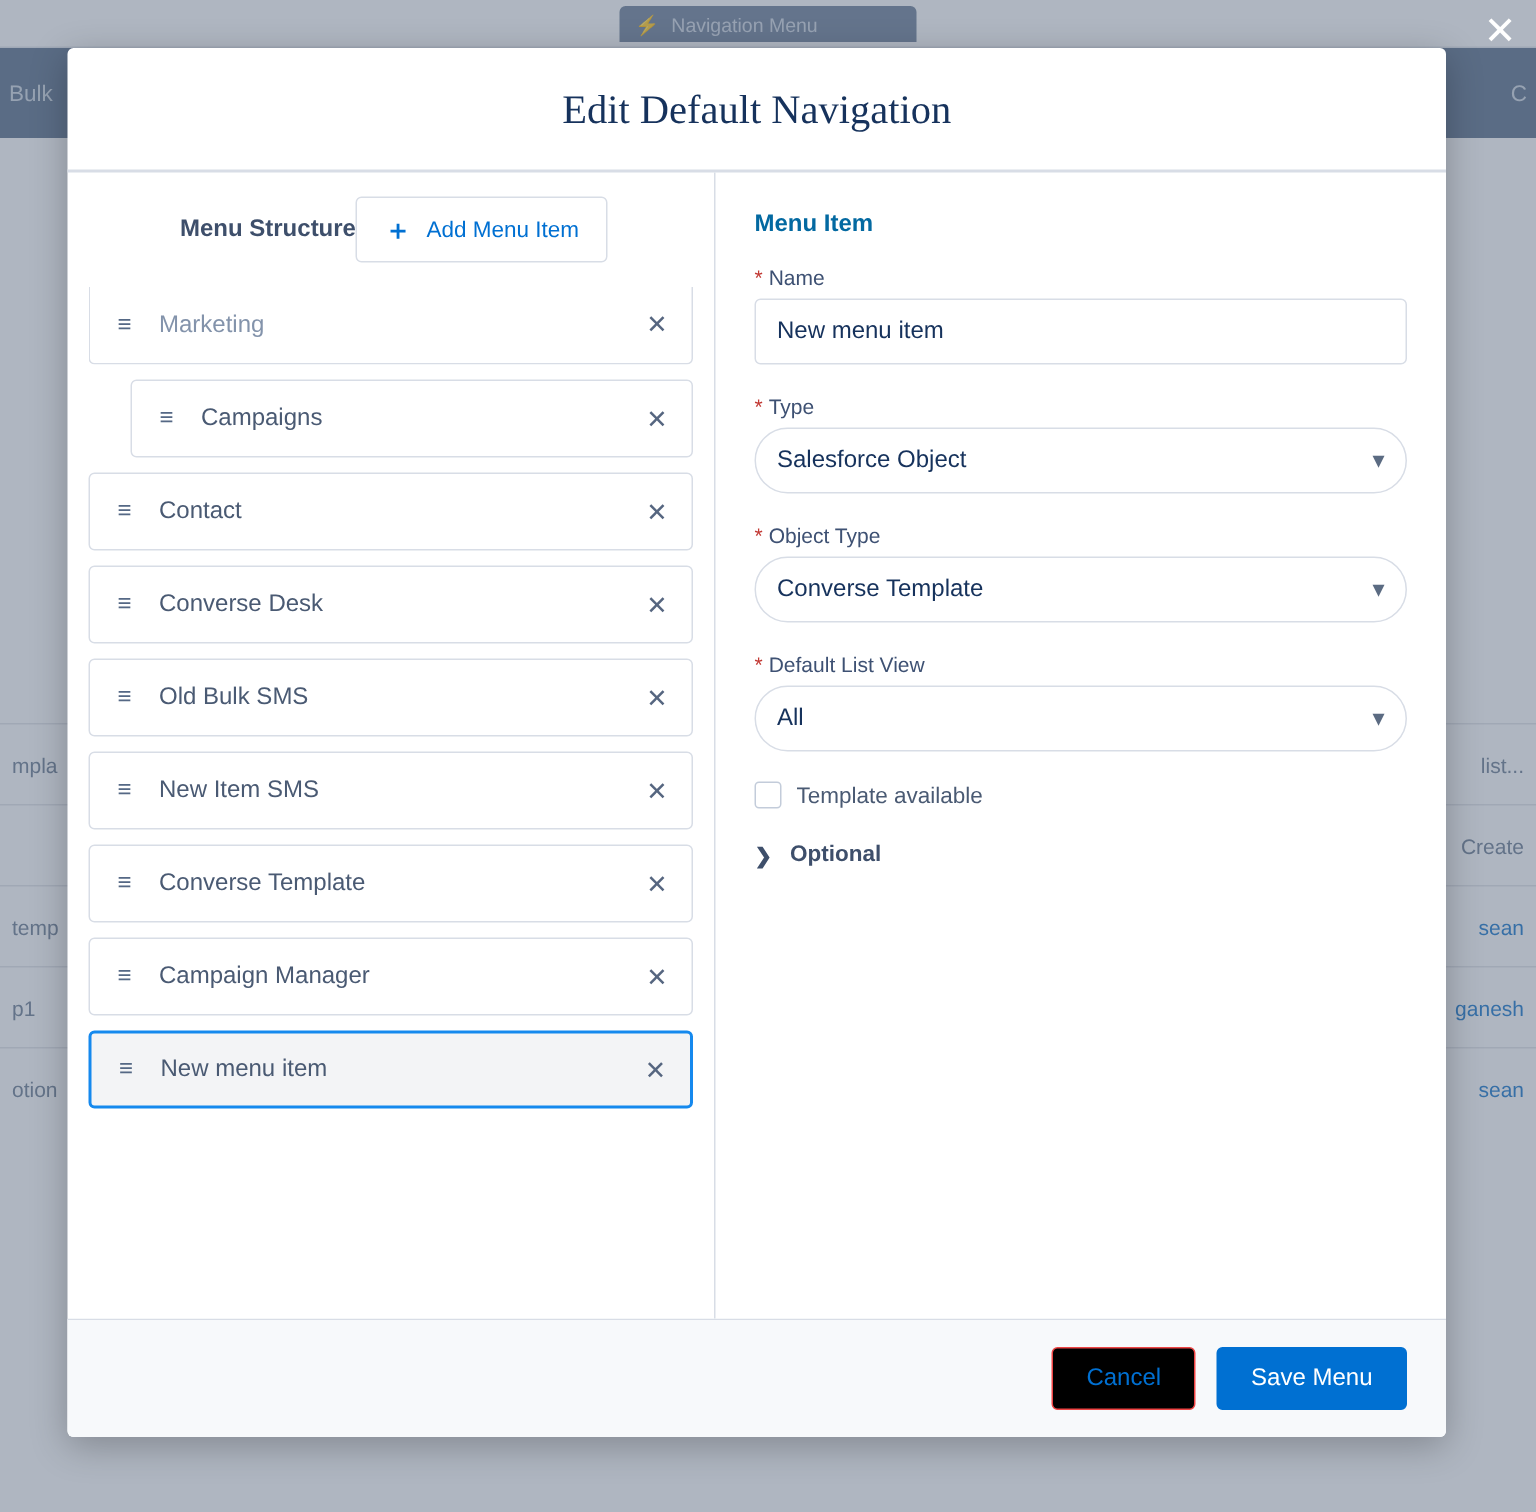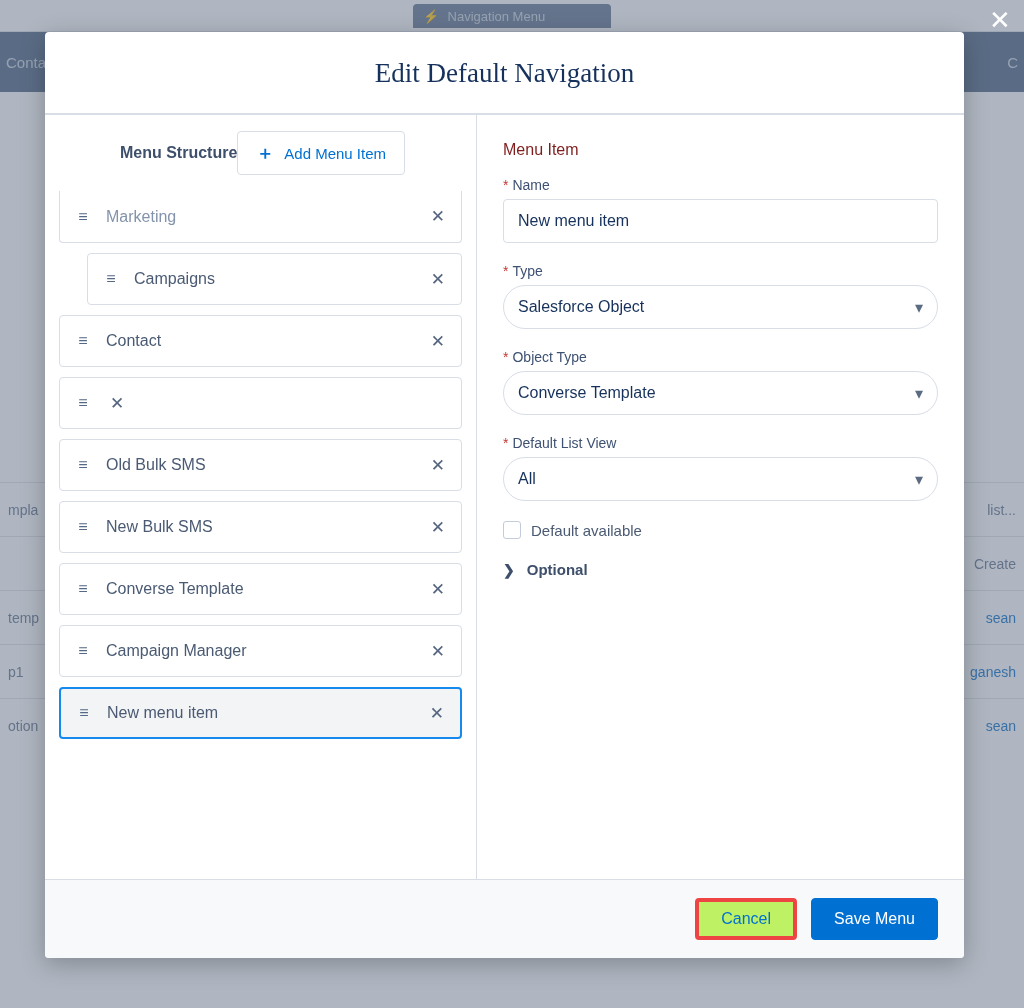--- a/index.html
+++ b/index.html
@@ -40,49 +40,49 @@
 
   .tree { flex:1; overflow:auto; padding:0 14px 14px; }
   .node { height:52px; border:1px solid #d8dde6; border-radius:4px; background:#fff; display:flex; align-items:center; padding:0 12px; margin-top:10px; color:#4a5a73; font-size:16px; }
   .node.child { margin-left:28px; }
   .node.sel { border:2px solid #1589ee; background:#f3f4f6; }
   .node.cut { border-top:none; margin-top:0; border-radius:0 0 4px 4px; color:#8393ab; }
   .handle { width:20px; text-align:center; color:#556885; font-size:16px; margin-right:14px; letter-spacing:-2px;}
   .node .txt { flex:1; }
   .node .x { color:#566680; font-size:17px; padding:4px; cursor:pointer; }
 
-  .right h3 { font-size:16px; font-weight:400; color:#7f1d1d; margin:4px 0 18px; }
+  .right h3 { font-size:16px; font-weight:700; color:#0369a1; margin:4px 0 18px; }
   .form-row { margin-bottom:20px; }
   .txt-input, .select { width:100%; height:44px; border:1px solid #d8dde6; border-radius:4px; padding:0 14px; font-size:16px; color:#16325c; background:#fff; }
   .select { display:flex; align-items:center; justify-content:space-between; cursor:pointer;border-radius:22px; }
   .select .caret { color:#5b6b82; }
   .chk-row { display:flex; align-items:center; gap:10px; margin:10px 0 18px; }
   .chk { width:18px; height:18px; border:1px solid #c3ccda; border-radius:3px; background:#fff; }
   .chk-lbl { font-size:15px; color:#4a5a73; }
   .optional { display:flex; align-items:center; gap:12px; font-weight:700; color:#3e4f6b; font-size:15px; padding:4px 0; cursor:pointer; }
   .optional .chev { font-size:14px; }
 
   .footer { border-top:1px solid #d8dde6; padding:18px 26px; display:flex; justify-content:flex-end; gap:14px; background:#f7f9fb; border-radius:0 0 4px 4px;}
   .btn { height:42px; padding:0 22px; border-radius:4px; font-size:16px; cursor:pointer; }
-  .btn-neutral { background:#bef264; border:4px solid #ef4444; color:#0070d2; }
+  .btn-neutral { background:#000000; border:1px solid #ef4444; color:#0070d2; }
   .btn-brand { background:#0070d2; border:1px solid #0070d2; color:#fff; }
 </style>
 </head>
 <body>
 
 <div class="bg">
   <div class="bg-top">
     <div class="bg-tab">
       <span>⚡</span>
       <span>Navigation Menu</span>
       <span class="badge">Shared</span>
     </div>
   </div>
   <div class="bg-bar">
-    <span>Conta</span>
+    <span>Bulk</span>
     <span>C</span>
   </div>
   <div class="bg-body" id="bg-rows">
       <div class="bg-row">
         <span>mpla</span>
         <span class="">list...</span>
       </div>
       <div class="bg-row">
         <span></span>
         <span class="">Create</span>
@@ -129,30 +129,31 @@
             <span class="txt">Campaigns</span>
             <span class="x">✕</span>
           </div>
           <div class="node">
             <span class="handle">≡</span>
             <span class="txt">Contact</span>
             <span class="x">✕</span>
           </div>
           <div class="node">
             <span class="handle">≡</span>
+            <span class="txt">Converse Desk</span>
             <span class="x">✕</span>
           </div>
           <div class="node">
             <span class="handle">≡</span>
             <span class="txt">Old Bulk SMS</span>
             <span class="x">✕</span>
           </div>
           <div class="node">
             <span class="handle">≡</span>
-            <span class="txt">New Bulk SMS</span>
+            <span class="txt">New Item SMS</span>
             <span class="x">✕</span>
           </div>
           <div class="node">
             <span class="handle">≡</span>
             <span class="txt">Converse Template</span>
             <span class="x">✕</span>
           </div>
           <div class="node">
             <span class="handle">≡</span>
             <span class="txt">Campaign Manager</span>
@@ -193,21 +194,21 @@
       <div class="form-row">
         <label class="lbl req">Default List View</label>
         <div class="select">
           <span>All</span>
           <span class="caret">▾</span>
         </div>
       </div>
 
       <div class="chk-row">
         <div class="chk"></div>
-        <span class="chk-lbl">Default available</span>
+        <span class="chk-lbl">Template available</span>
       </div>
 
       <div class="optional">
         <span class="chev">❯</span>
         <span>Optional</span>
       </div>
     </div>
   </div>
 
   <div class="footer">

